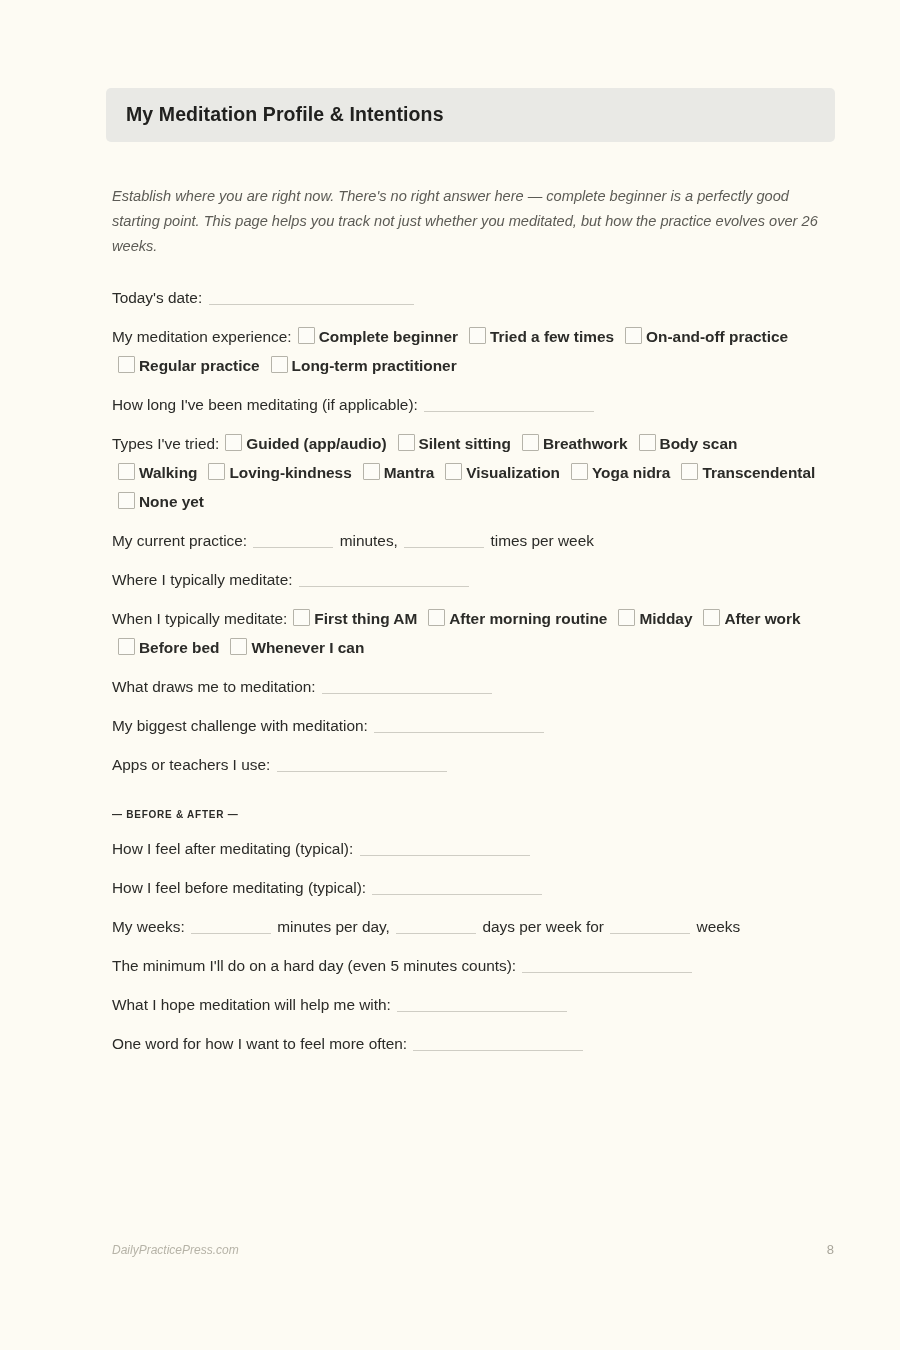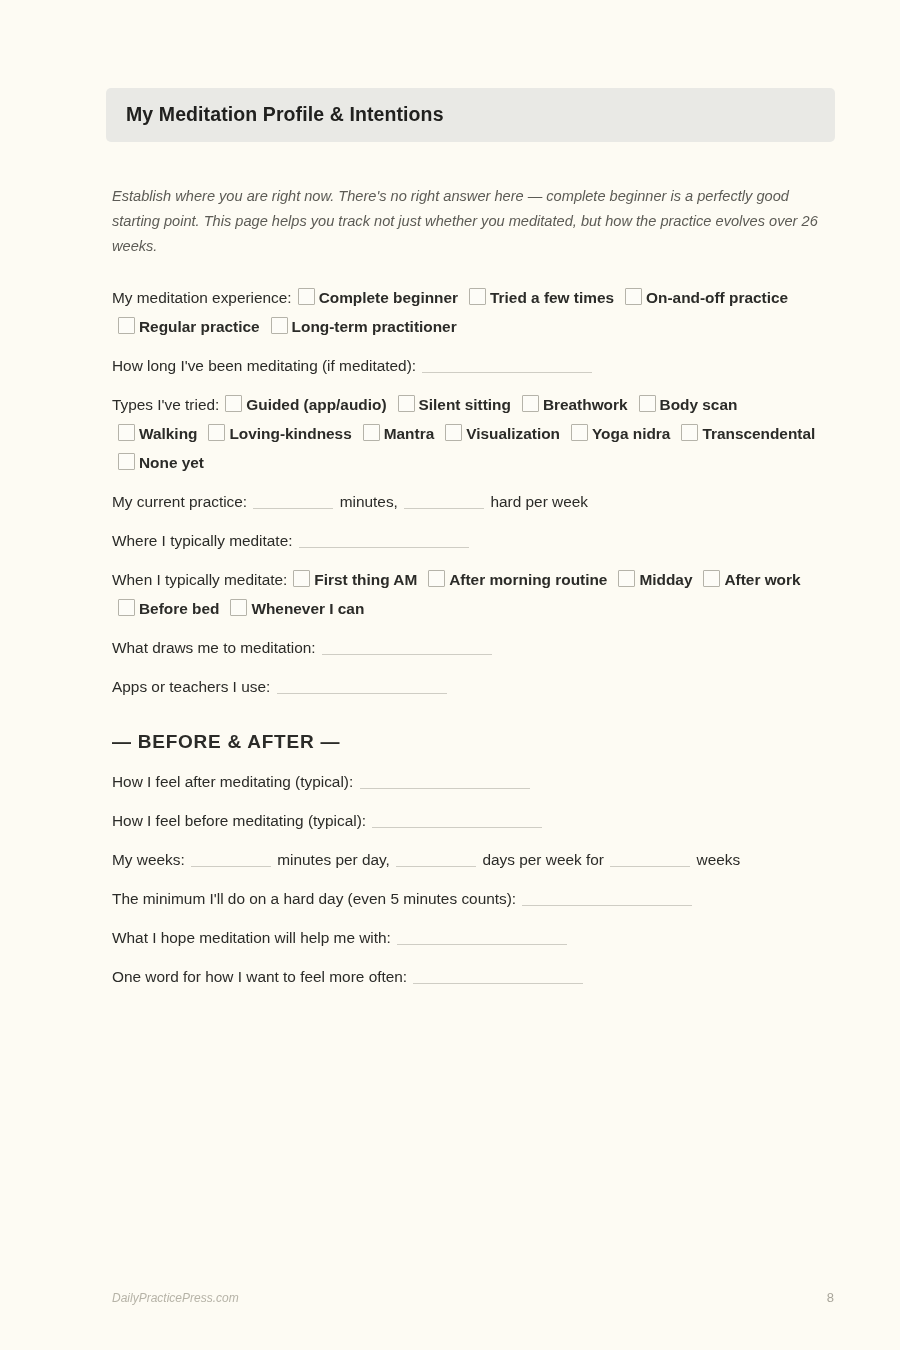--- a/index.html
+++ b/index.html
@@ -81,88 +81,96 @@
     vertical-align: -2px;
     margin: 0 4px 0 6px;
     border-radius: 1px;
   }
   .opt { white-space: nowrap; }
   .opt .txt { margin-right: 5px; font-weight: bold; }
 
   
   .sect {
     margin: 30px 0 14px 6px;
-    font-size: 19px;
+    font-size: 10px;
     font-weight: bold;
     letter-spacing: 0.75px;
     color: #2b2b28;
   }
 
   
   .footer {
     position: absolute;
     left: 112px;
     right: 66px;
-    top: 1290px;
+    top: 1242px;
     display: flex;
     justify-content: space-between;
     align-items: baseline;
     font-size: 12px;
     color: #b6b3a7;
   }
   .footer .site { font-style: italic; }
   .footer .pg { font-style: normal; font-size: 13px; color: #a8a59a; }
 </style>
 </head>
 <body>
 
 <div class="page">
 
   <div class="title-bar">
     <h1>My Meditation Profile &amp; Intentions</h1>
   </div>
 
   <p class="intro">Establish where you are right now. There's no right answer here — complete beginner is a perfectly good starting point. This page helps you track not just whether you meditated, but how the practice evolves over 26 weeks.</p>
 
+  <div class="row">
+    <span class="lbl">Today's date:</span>
+    <span class="blank b-lg"></span>
+  </div>
 
   <div class="row">
     <span class="lbl">My meditation experience:</span><span class="opt"><span class="cbx"></span><span class="txt">Complete beginner</span></span><span class="opt"><span class="cbx"></span><span class="txt">Tried a few times</span></span><span class="opt"><span class="cbx"></span><span class="txt">On-and-off practice</span></span><span class="opt"><span class="cbx"></span><span class="txt">Regular practice</span></span><span class="opt"><span class="cbx"></span><span class="txt">Long-term practitioner</span></span>
   </div>
 
   <div class="row">
-    <span class="lbl">How long I've been meditating (if meditated):</span>
+    <span class="lbl">How long I've been meditating (if applicable):</span>
     <span class="blank b-md"></span>
   </div>
 
   <div class="row">
     <span class="lbl">Types I've tried:</span><span class="opt"><span class="cbx"></span><span class="txt">Guided (app/audio)</span></span><span class="opt"><span class="cbx"></span><span class="txt">Silent sitting</span></span><span class="opt"><span class="cbx"></span><span class="txt">Breathwork</span></span><span class="opt"><span class="cbx"></span><span class="txt">Body scan</span></span><span class="opt"><span class="cbx"></span><span class="txt">Walking</span></span><span class="opt"><span class="cbx"></span><span class="txt">Loving-kindness</span></span><span class="opt"><span class="cbx"></span><span class="txt">Mantra</span></span><span class="opt"><span class="cbx"></span><span class="txt">Visualization</span></span><span class="opt"><span class="cbx"></span><span class="txt">Yoga nidra</span></span><span class="opt"><span class="cbx"></span><span class="txt">Transcendental</span></span><span class="opt"><span class="cbx"></span><span class="txt">None yet</span></span>
   </div>
 
   <div class="row">
     <span class="lbl">My current practice:</span>
     <span class="blank b-xs"></span>
     <span class="lbl">minutes,</span>
     <span class="blank b-xs"></span>
-    <span class="lbl">hard per week</span>
+    <span class="lbl">times per week</span>
   </div>
 
   <div class="row">
     <span class="lbl">Where I typically meditate:</span>
     <span class="blank b-md"></span>
   </div>
 
   <div class="row">
     <span class="lbl">When I typically meditate:</span><span class="opt"><span class="cbx"></span><span class="txt">First thing AM</span></span><span class="opt"><span class="cbx"></span><span class="txt">After morning routine</span></span><span class="opt"><span class="cbx"></span><span class="txt">Midday</span></span><span class="opt"><span class="cbx"></span><span class="txt">After work</span></span><span class="opt"><span class="cbx"></span><span class="txt">Before bed</span></span><span class="opt"><span class="cbx"></span><span class="txt">Whenever I can</span></span>
   </div>
 
   <div class="row">
     <span class="lbl">What draws me to meditation:</span>
     <span class="blank b-md"></span>
   </div>
 
+  <div class="row">
+    <span class="lbl">My biggest challenge with meditation:</span>
+    <span class="blank b-md"></span>
+  </div>
 
   <div class="row">
     <span class="lbl">Apps or teachers I use:</span>
     <span class="blank b-md"></span>
   </div>
 
   <div class="sect">— BEFORE &amp; AFTER —</div>
 
   <div class="row">
     <span class="lbl">How I feel after meditating (typical):</span>

